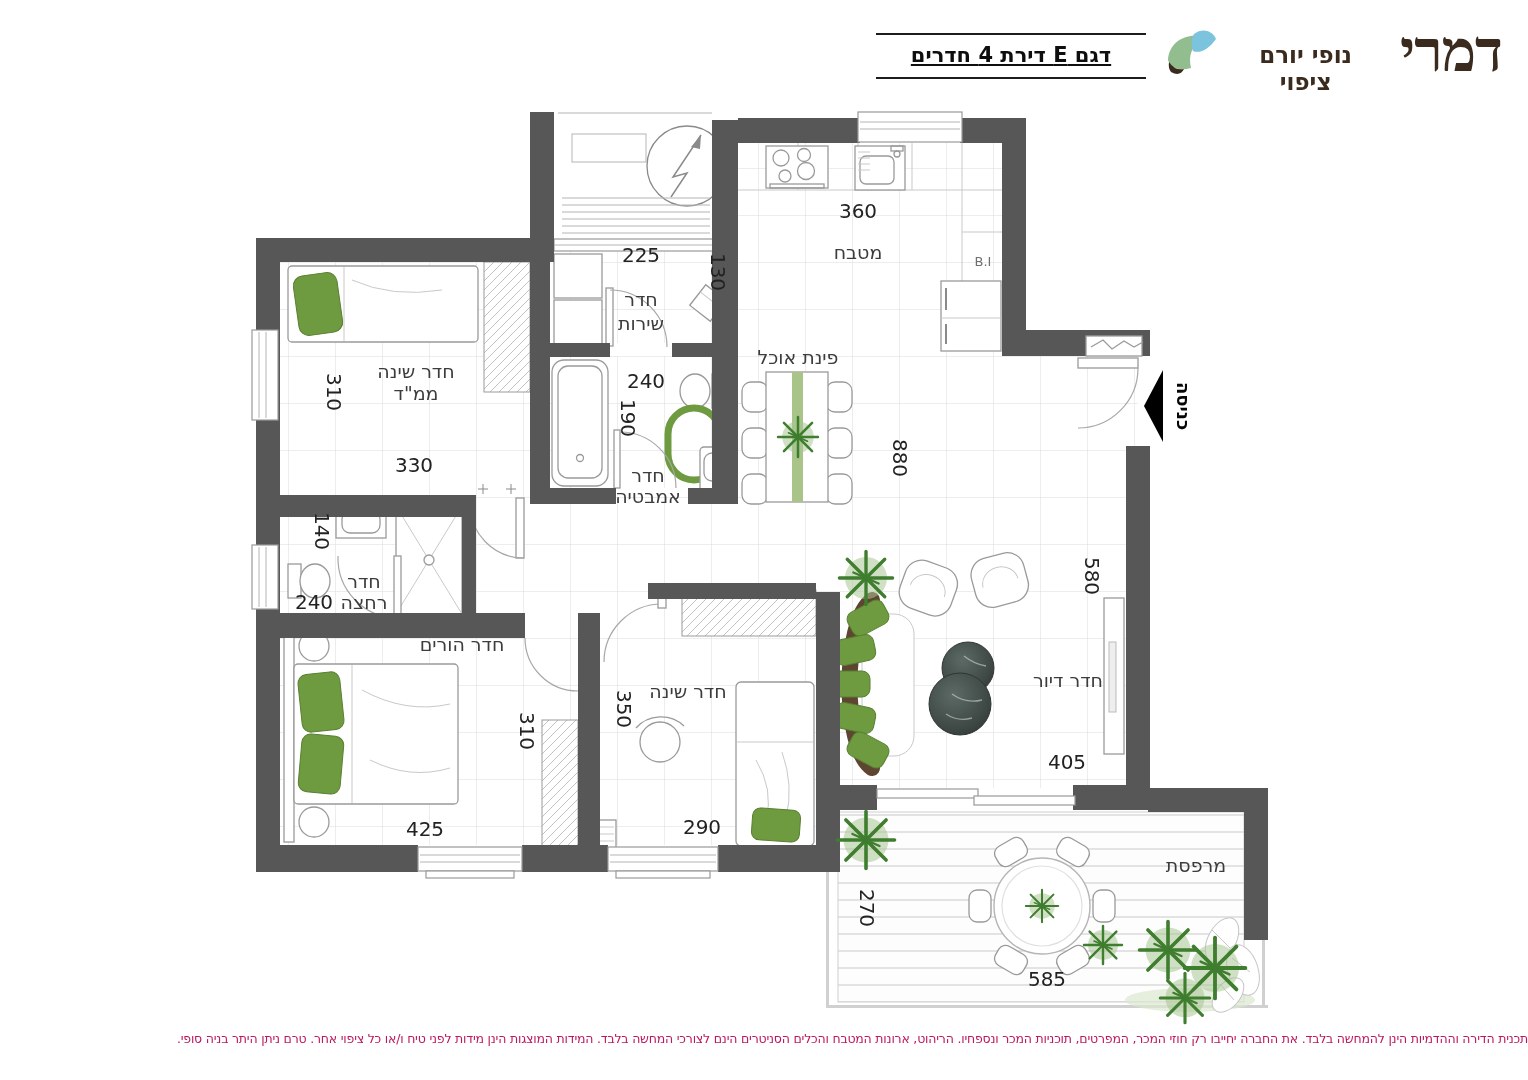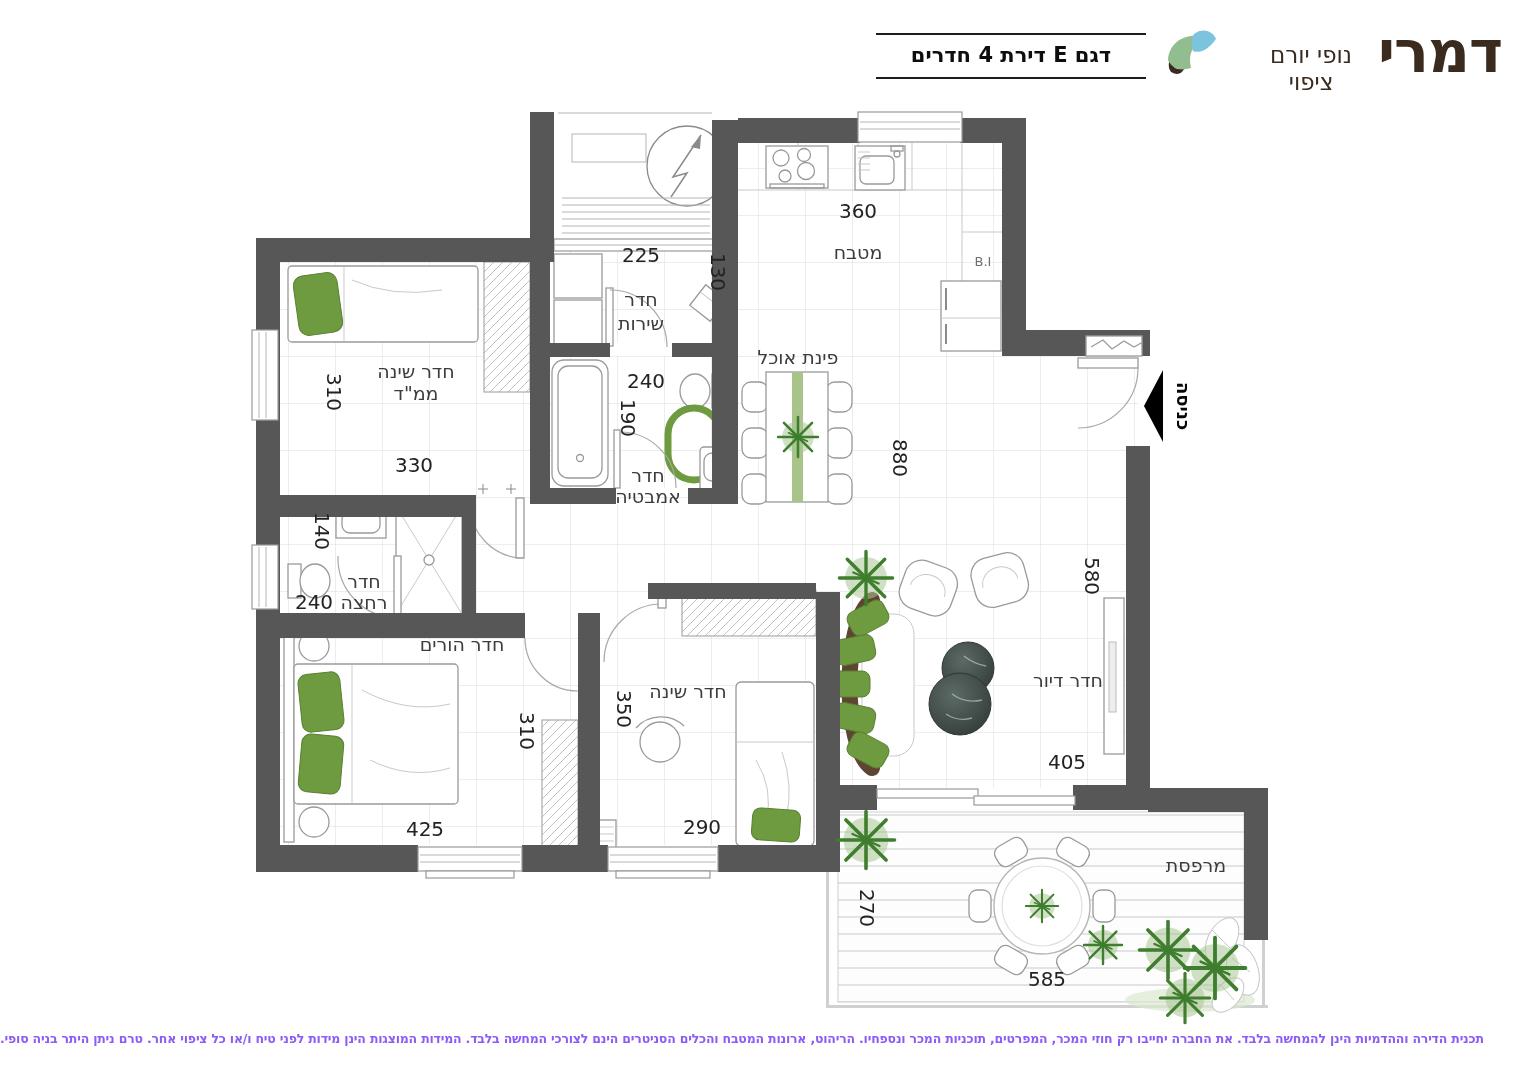--- a/index.html
+++ b/index.html
@@ -4,31 +4,31 @@
 <style>
   html,body{margin:0;padding:0;background:#fff;}
   body{width:1528px;height:1080px;position:relative;overflow:hidden;
        font-family:"DejaVu Sans",sans-serif;}
   .page{position:absolute;inset:0;}
   #plan-svg{position:absolute;left:0;top:0;}
   
   .title-box{position:absolute;left:876px;top:33px;width:270px;
     border-top:2px solid #1c1c1c;border-bottom:2px solid #1c1c1c;
     padding:7px 0 9px;text-align:center;direction:rtl;color:#0e0e0e;}
-  .title-box .l1{font-size:21px;font-weight:700;line-height:1.25;}
+  .title-box .l1{font-size:21px;font-weight:700;line-height:1.25;text-decoration:underline;}
   .title-box .l2{font-size:20px;font-weight:700;line-height:1.3;}
   .logo{position:absolute;left:1172px;top:22px;width:330px;height:100px;color:#3a2b1e;}
   .logo .name{position:absolute;right:0;top:0;font-size:58px;font-weight:800;
-    line-height:1.05;letter-spacing:-1px;}
+    line-height:1.05;letter-spacing:-1px;font-family:Liberation Serif, serif;}
   .logo .subs{position:absolute;right:150px;top:20px;text-align:center;
-    font-weight:400;font-size:23px;line-height:1.18;direction:rtl;}
+    font-weight:700;font-size:23px;line-height:1.18;direction:rtl;}
   .logo .bird{position:absolute;right:284px;top:6px;}
   
-  .footer{position:absolute;left:0;right:0;top:1031px;text-align:left;direction:rtl;
-    font-size:12.5px;font-weight:700;color:#8b5cf6;letter-spacing:-0.2px;white-space:nowrap;}
+  .footer{position:absolute;left:0;right:0;top:1031px;text-align:right;direction:rtl;
+    font-size:12.5px;font-weight:400;color:#be185d;letter-spacing:-0.2px;white-space:nowrap;}
   
   text{font-family:"DejaVu Sans",sans-serif;}
   .room{font-size:19px;fill:#3c3c3c;}
   .dim{font-size:20px;fill:#222;font-weight:500;}
   .bi{font-size:13px;fill:#6f6f6f;}
   .ent{font-size:18px;fill:#060606;font-weight:700;}
   .wall{fill:#575757;}
   .f{fill:#fff;stroke:#9a9a9a;stroke-width:1.3;}
   .f2{fill:none;stroke:#9a9a9a;stroke-width:1.3;}
   .lt{fill:none;stroke:#c9c9c9;stroke-width:1;}

